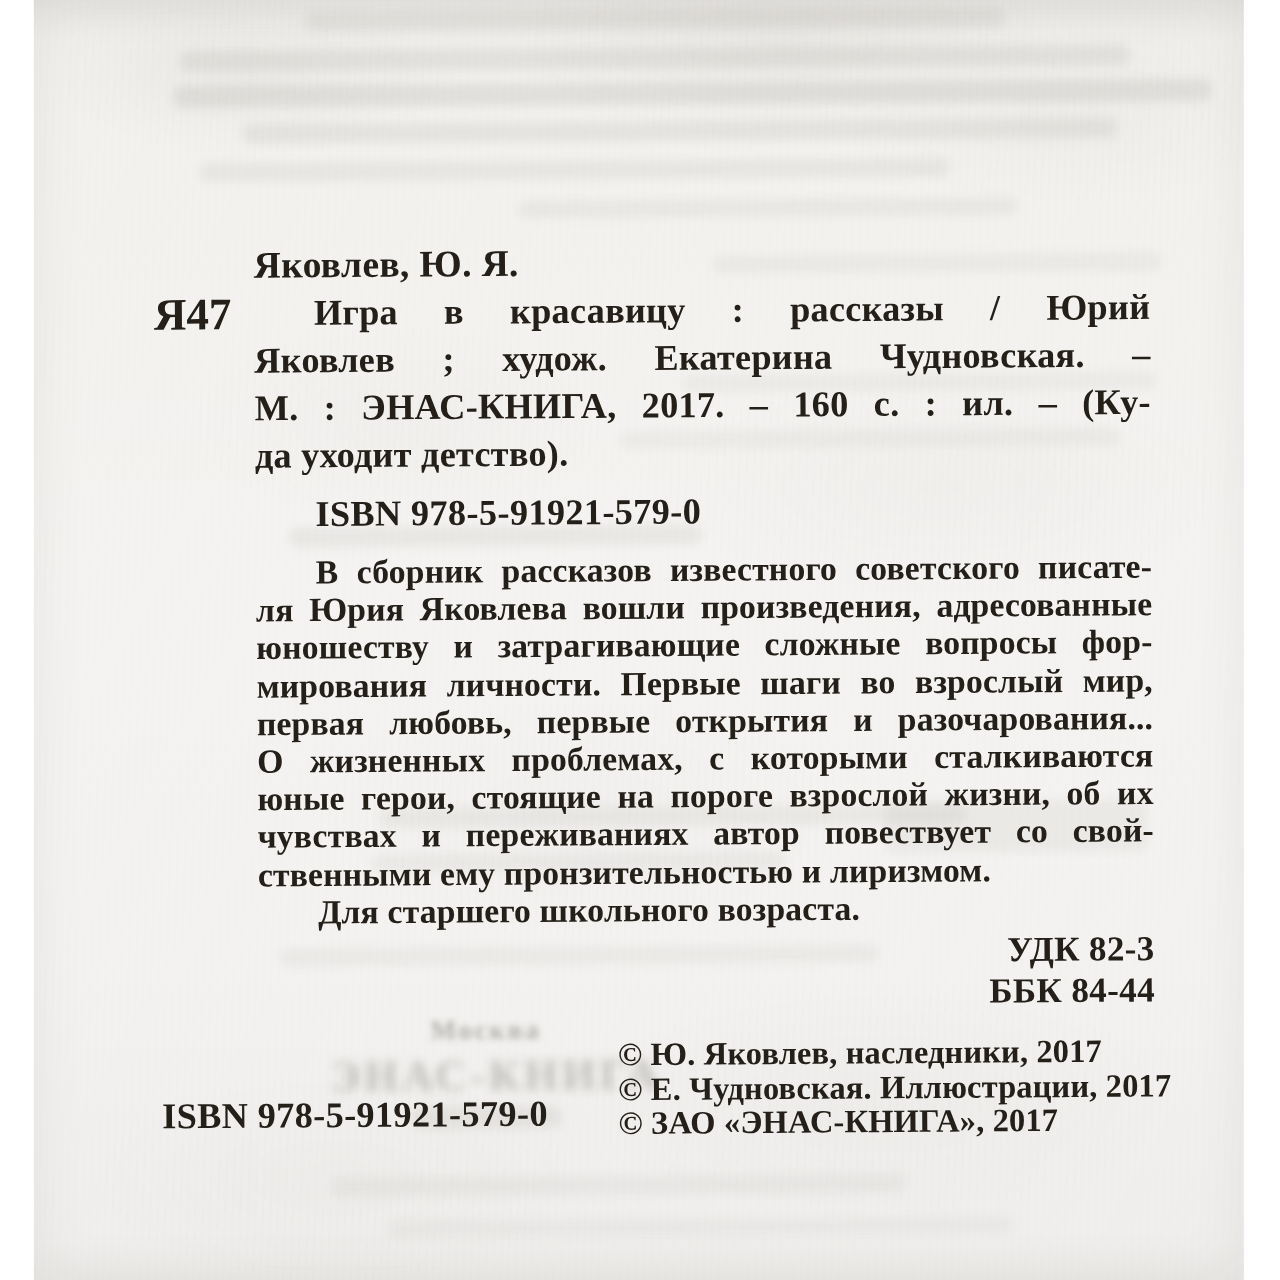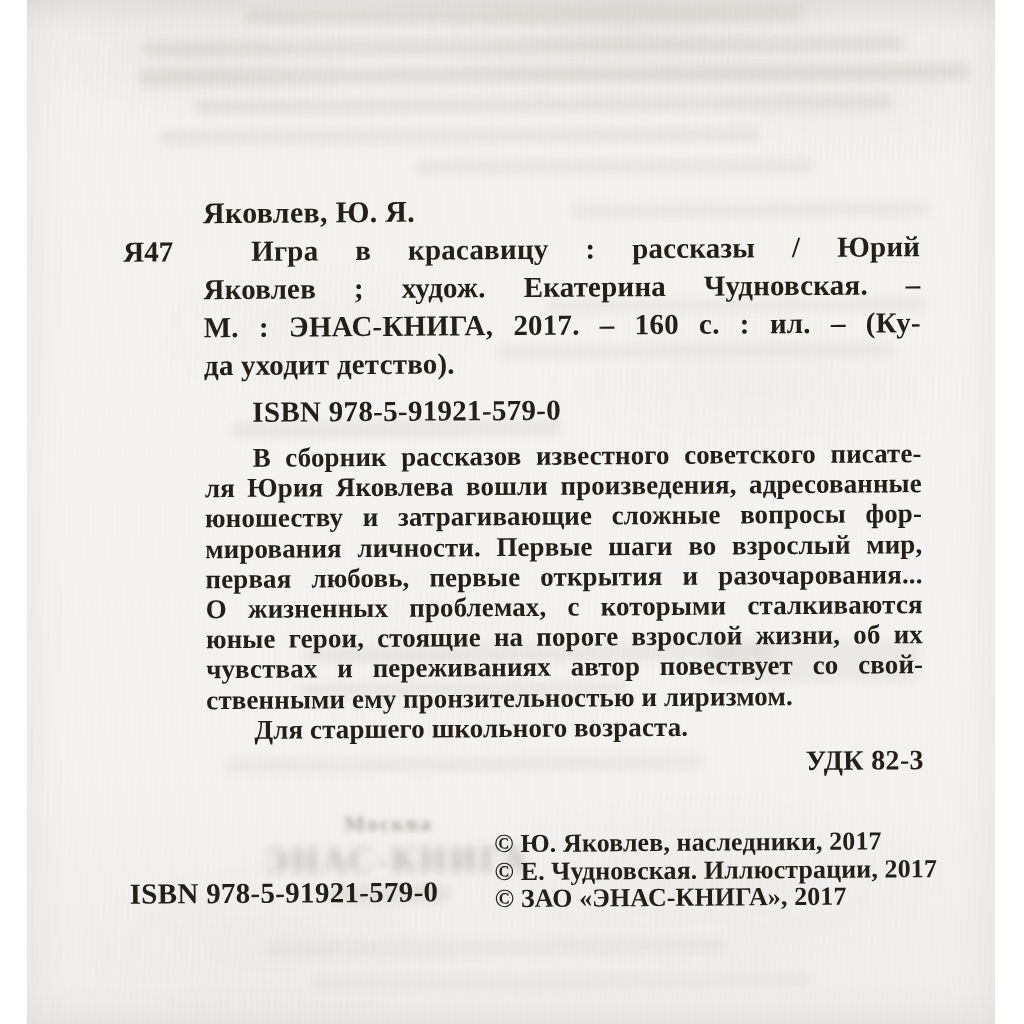--- a/index.html
+++ b/index.html
@@ -29,21 +29,21 @@
   .ghost-text{position:absolute;color:rgba(125,120,112,.55);filter:blur(2.5px);
               font-weight:bold;white-space:nowrap;}
   
   .col{position:absolute;left:178px;width:717px;}
   .line{text-align:justify;text-align-last:justify;}
   .line.last{text-align:left;text-align-last:left;}
   .indent{padding-left:48px;}
   .bib{top:230px;font-size:29px;line-height:38px;font-weight:bold;letter-spacing:.2px;}
   .heading{position:absolute;left:178px;top:192px;font-size:30px;line-height:38px;
            font-weight:bold;letter-spacing:.3px;}
-  .code{position:absolute;left:98px;top:230px;font-size:29px;line-height:38px;font-weight:bold;text-align:center;}
+  .code{position:absolute;left:98px;top:230px;font-size:36px;line-height:38px;font-weight:bold;text-align:center;}
   .isbn-top{position:absolute;left:226px;top:394px;font-size:29px;font-weight:bold;letter-spacing:.3px;}
   .anno{top:441px;font-size:27px;line-height:30.2px;font-weight:bold;letter-spacing:.1px;}
   .codes{position:absolute;right:73px;font-size:28px;font-weight:bold;letter-spacing:.3px;}
   .udk{top:747px;}
   .bbk{top:780px;}
   .copyrights{position:absolute;left:465px;top:830px;font-size:26px;line-height:27.5px;
               font-weight:bold;white-space:nowrap;letter-spacing:.1px;}
   .isbn-bottom{position:absolute;left:100px;top:875px;font-size:29px;font-weight:bold;letter-spacing:.3px;}
 </style>
 </head>
@@ -96,20 +96,21 @@
         <div class="line">мирования личности. Первые шаги во взрослый мир,</div>
         <div class="line">первая любовь, первые открытия и разочарования...</div>
         <div class="line">О жизненных проблемах, с которыми сталкиваются</div>
         <div class="line">юные герои, стоящие на пороге взрослой жизни, об их</div>
         <div class="line">чувствах и переживаниях автор повествует со свой-</div>
         <div class="line last">ственными ему пронзительностью и лиризмом.</div>
         <div class="line last indent">Для старшего школьного возраста.</div>
       </div>
 
       <div class="codes udk">УДК 82-3</div>
+      <div class="codes bbk">ББК 84-44</div>
 
       <div class="copyrights">
         <div>© Ю. Яковлев, наследники, 2017</div>
         <div>© Е. Чудновская. Иллюстрации, 2017</div>
         <div>© ЗАО «ЭНАС-КНИГА», 2017</div>
       </div>
 
       <div class="isbn-bottom">ISBN 978-5-91921-579-0</div>
 
     </div>

